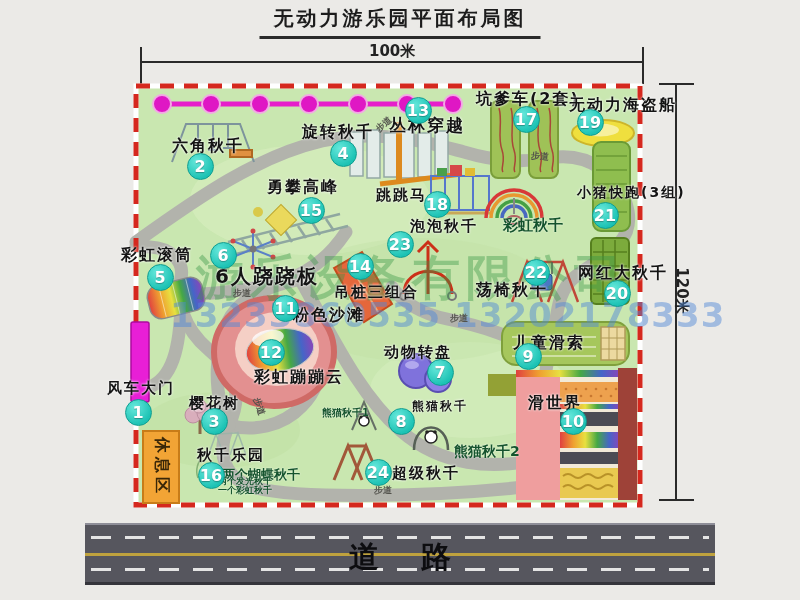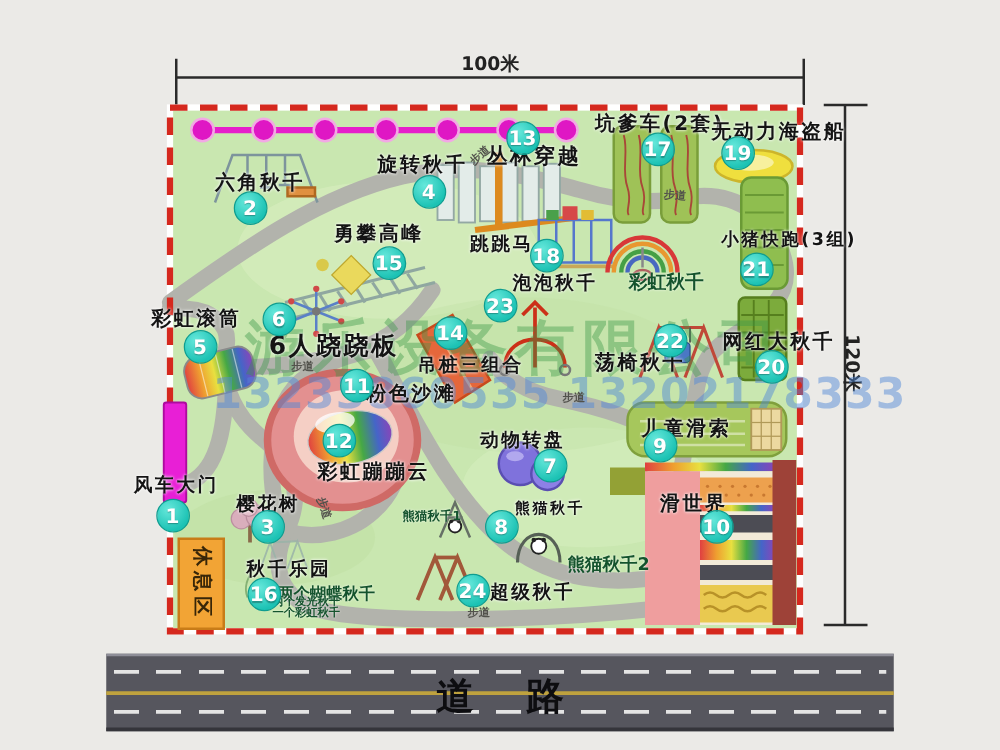--- a/index.html
+++ b/index.html
@@ -38,20 +38,21 @@
   .dash.bottom{top:43px;}
   .road .yellow{position:absolute;left:0;right:0;top:28px;height:3px;background:#bfa23e;}
   .road-label{position:absolute;left:0;right:0;top:12px;text-align:center;font-size:30px;
         font-weight:bold;color:#0d0d10;letter-spacing:42px;padding-left:42px;box-sizing:border-box;}
 </style>
 </head>
 <body>
 
 <div id="stage">
 
+  <div class="title">无动力游乐园平面布局图</div>
   <div class="dimlabel" id="dim-w">100米</div>
   <div class="dimlabel" id="dim-h">120米</div>
 
   <svg class="map" width="800" height="600" viewBox="0 0 800 600">
     <defs>
       <linearGradient id="rbw" x1="0" y1="0" x2="1" y2="0">
         <stop offset="0" stop-color="#e04040"></stop>
           <stop offset="0.22" stop-color="#ef9f30"></stop>
         <stop offset="0.42" stop-color="#e8e040"></stop>
           <stop offset="0.62" stop-color="#45a845"></stop>

